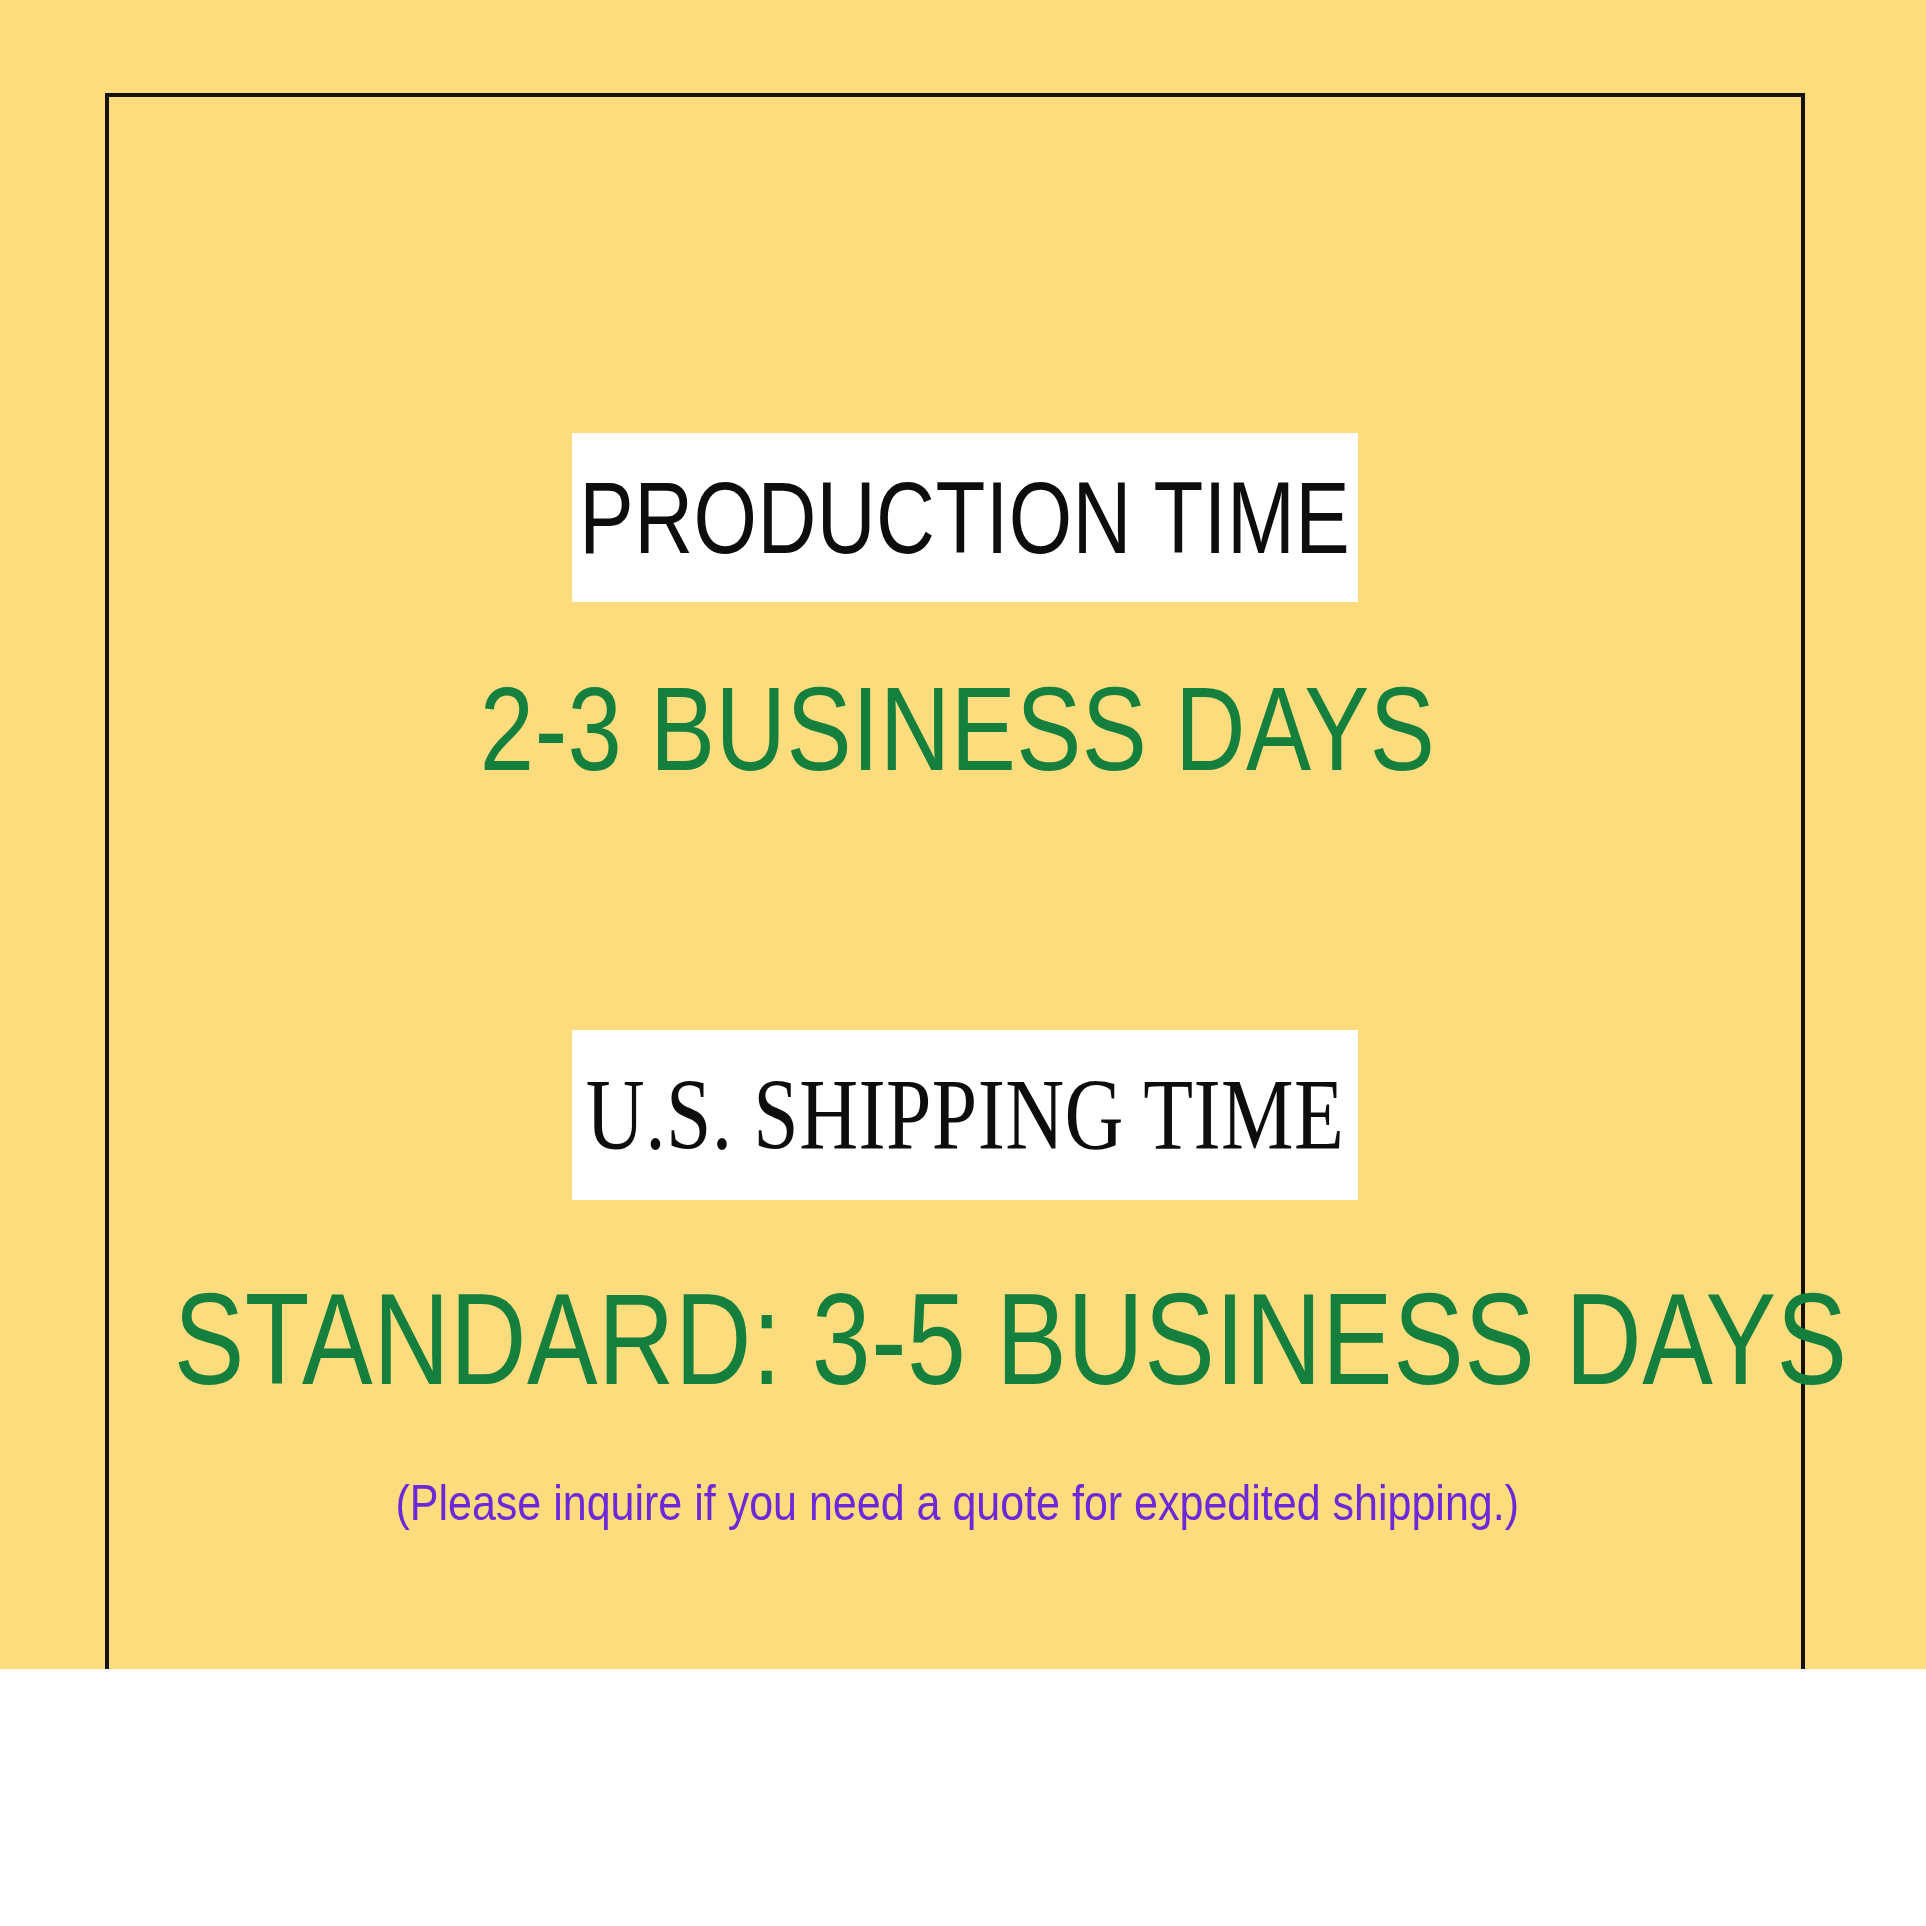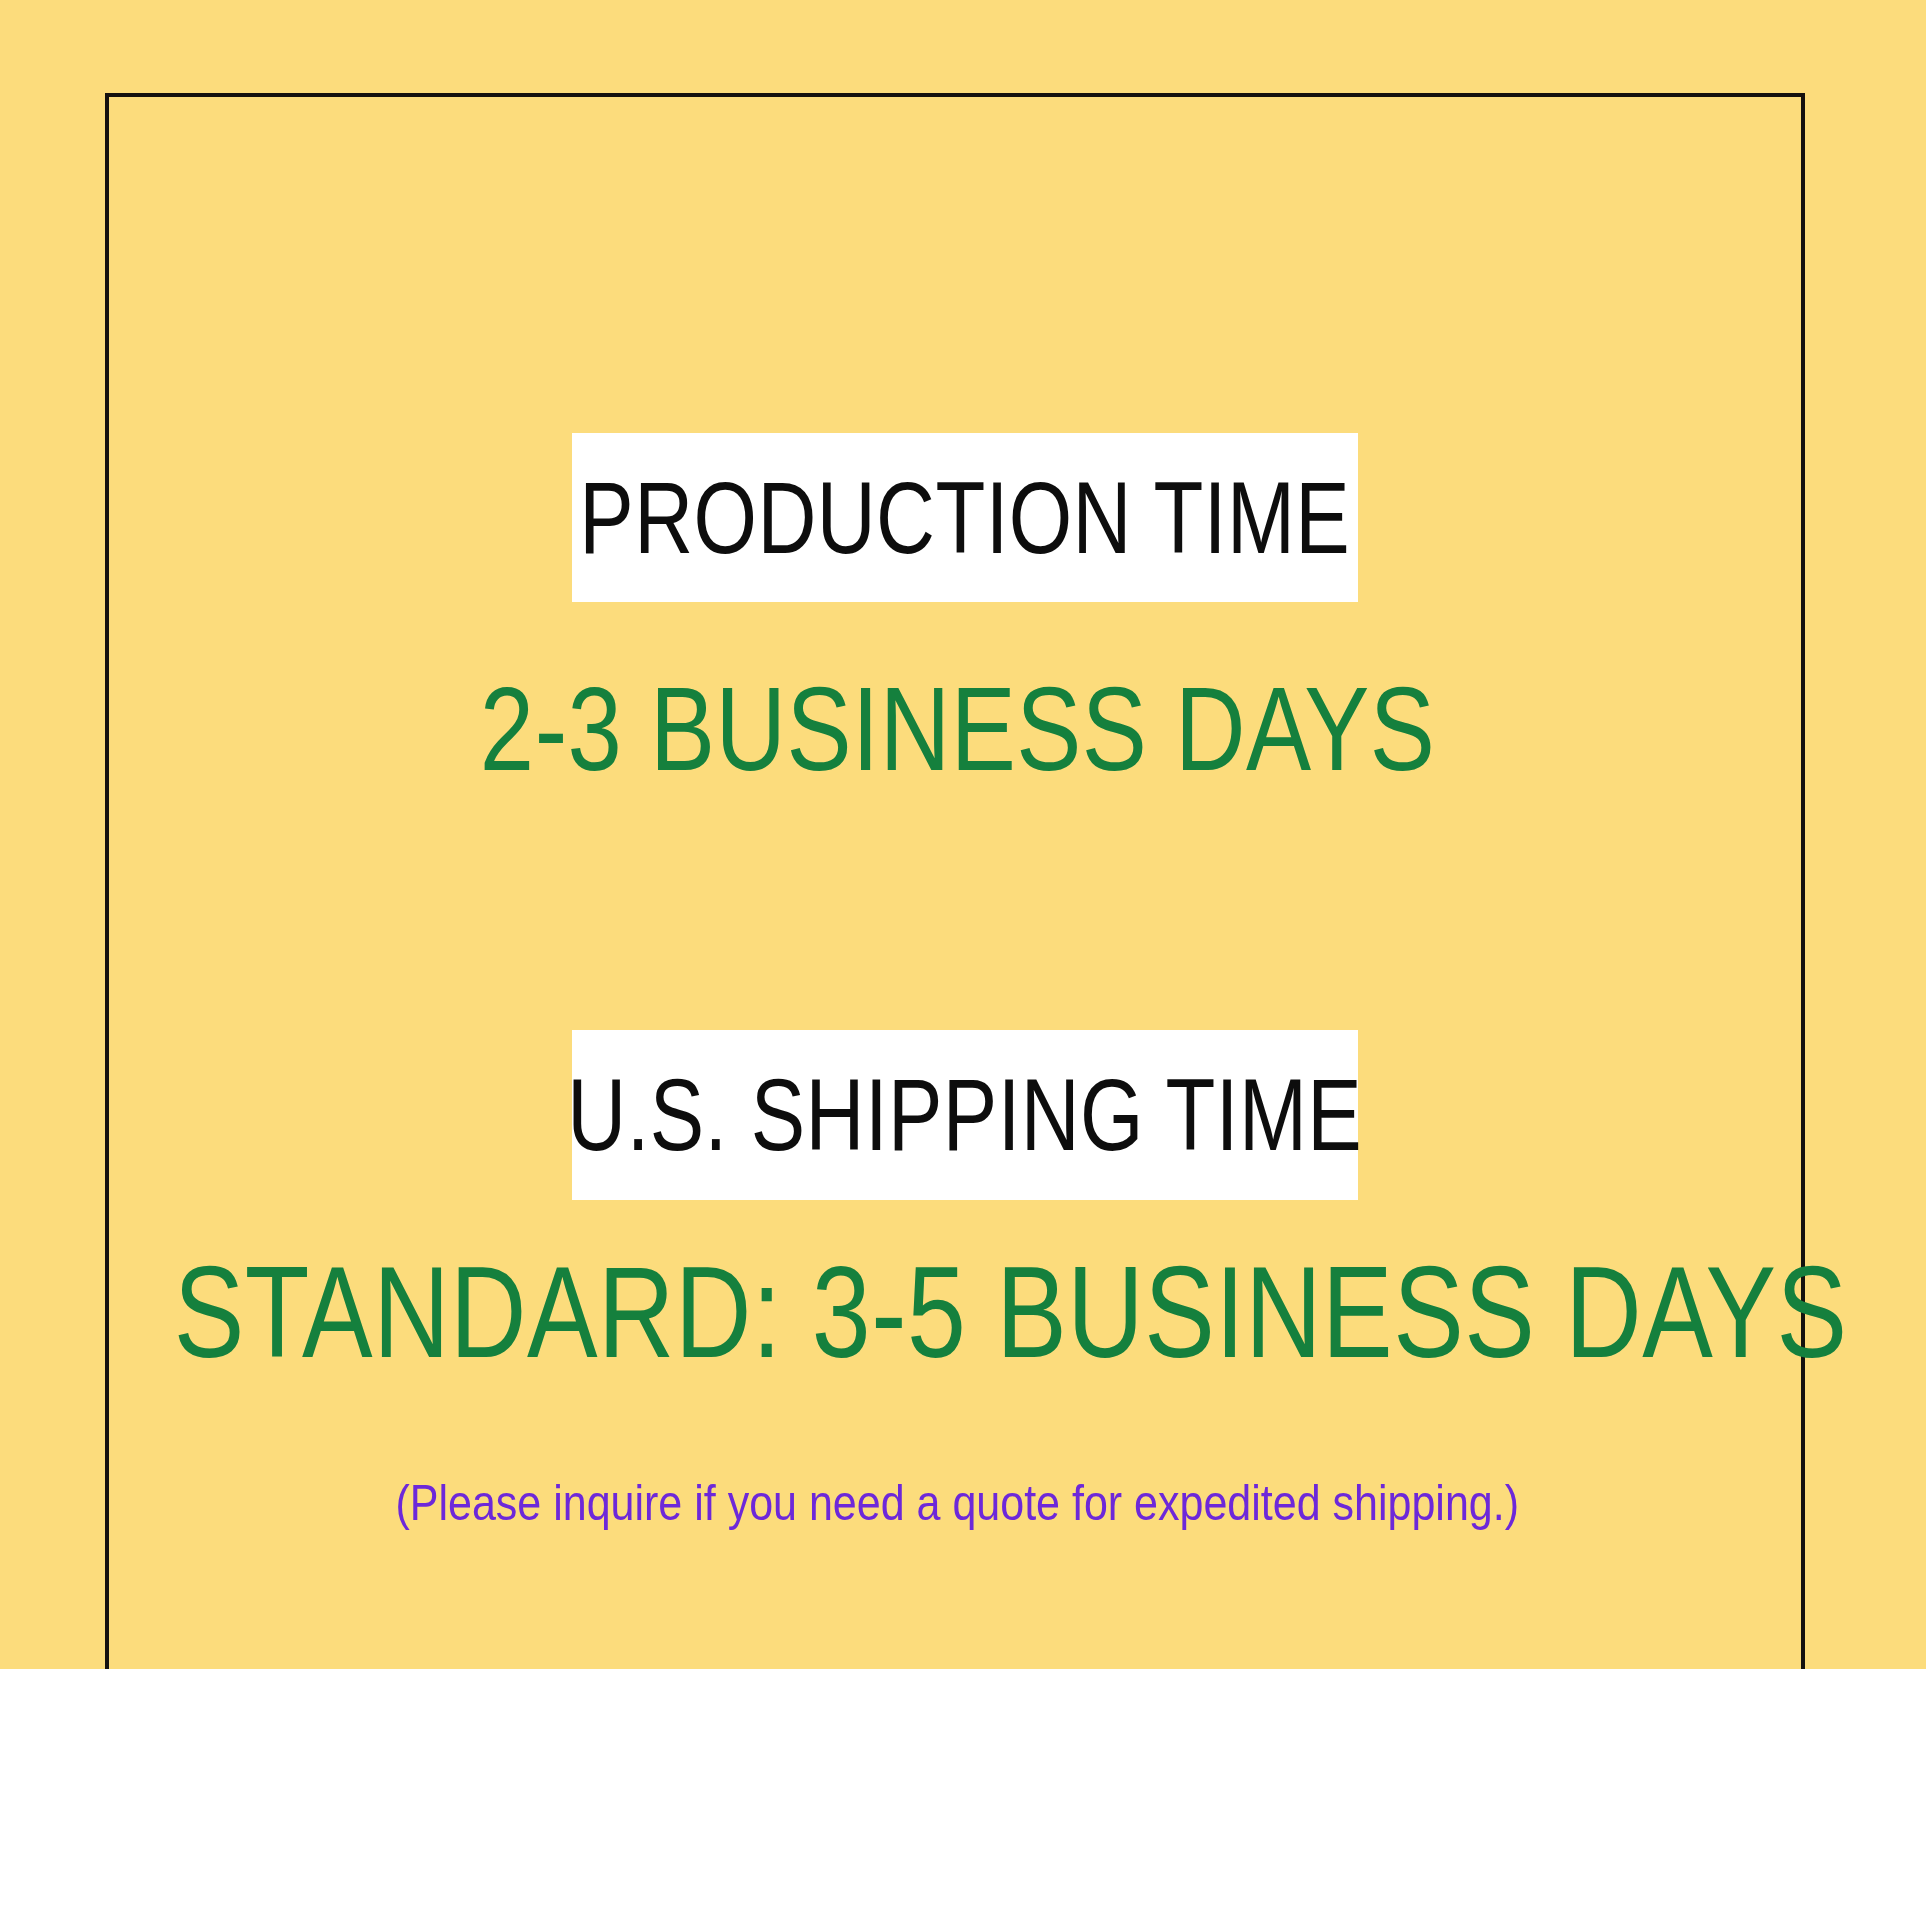--- a/index.html
+++ b/index.html
@@ -55,20 +55,21 @@
   }
   #plate-production .plate-text {
     font-size: 102px;
   }
 
   #plate-shipping {
     left: 572px;
     top: 1030px;
     width: 786px;
     height: 170px;
+    font-family: Liberation Serif, serif;
   }
   #plate-shipping .plate-text {
     font-size: 102px;
   }
 
   
   .headline {
     position: absolute;
     width: 100%;
     text-align: center;
@@ -84,21 +85,21 @@
     transform-origin: center center;
   }
 
   #headline-production {
     top: 669px;
     font-size: 119px;
   }
   #headline-production span { margin-left: -12px; }
 
   #headline-shipping {
-    top: 1248px;
+    top: 1275px;
     font-size: 129px;
     text-decoration: underline;
   }
   #headline-shipping span { margin-left: -10px; }
 
   
   #note {
     position: absolute;
     top: 1478px;
     width: 100%;

